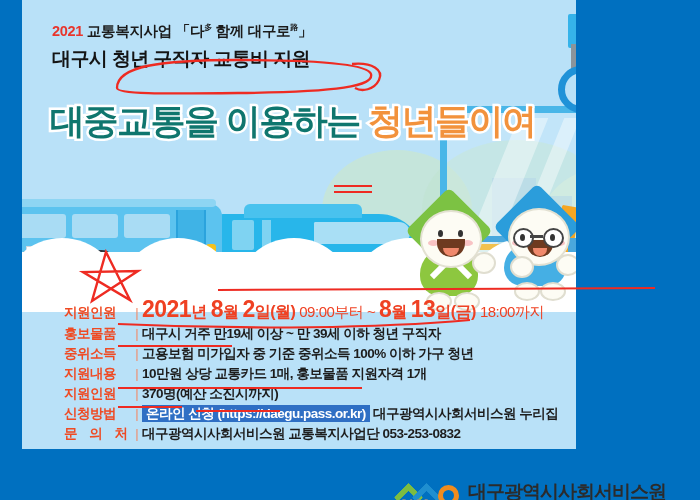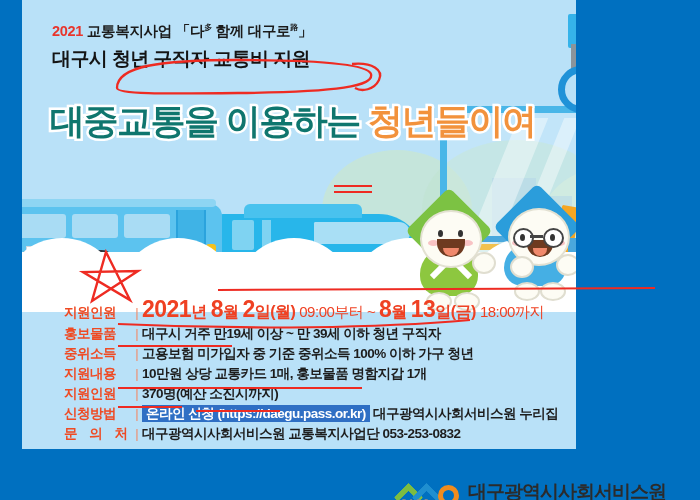--- a/index.html
+++ b/index.html
@@ -345,21 +345,21 @@
           <div class="val">대구시 거주 만19세 이상 ~ 만 39세 이하 청년 구직자</div>
         </div>
         <div class="row">
           <div class="lbl">중위소득</div>
           <div class="bar">|</div>
           <div class="val">고용보험 미가입자 중 기준 중위소득 100% 이하 가구 청년</div>
         </div>
         <div class="row">
           <div class="lbl">지원내용</div>
           <div class="bar">|</div>
-          <div class="val">10만원 상당 교통카드 1매, 홍보물품 명함지갑 1개</div>
+          <div class="val">10만원 상당 교통카드 1매, 홍보물품 지원자격 1개</div>
         </div>
         <div class="row">
           <div class="lbl">지원인원</div>
           <div class="bar">|</div>
           <div class="val">370명(예산 소진시까지)</div>
         </div>
         <div class="row">
           <div class="lbl">신청방법</div>
           <div class="bar">|</div>
           <div class="val"><span class="hl">온라인 신청 (https://daegu.pass.or.kr)</span><span class="norm"> 대구광역시사회서비스원 누리집</span></div>

